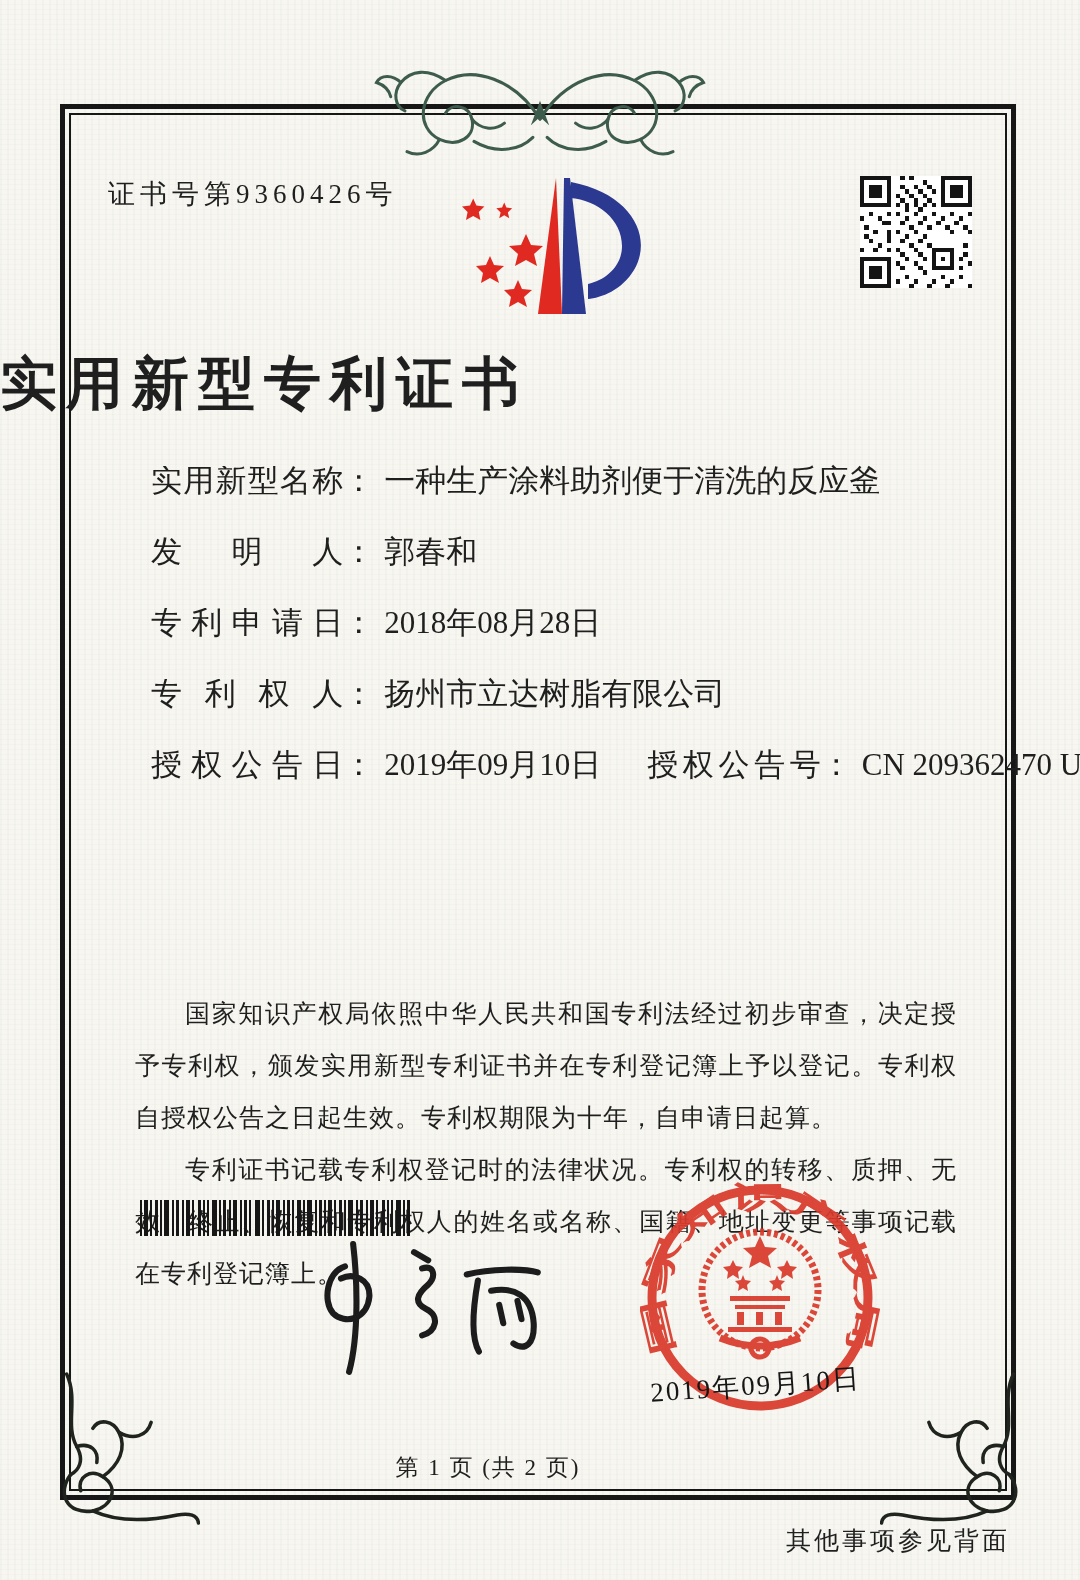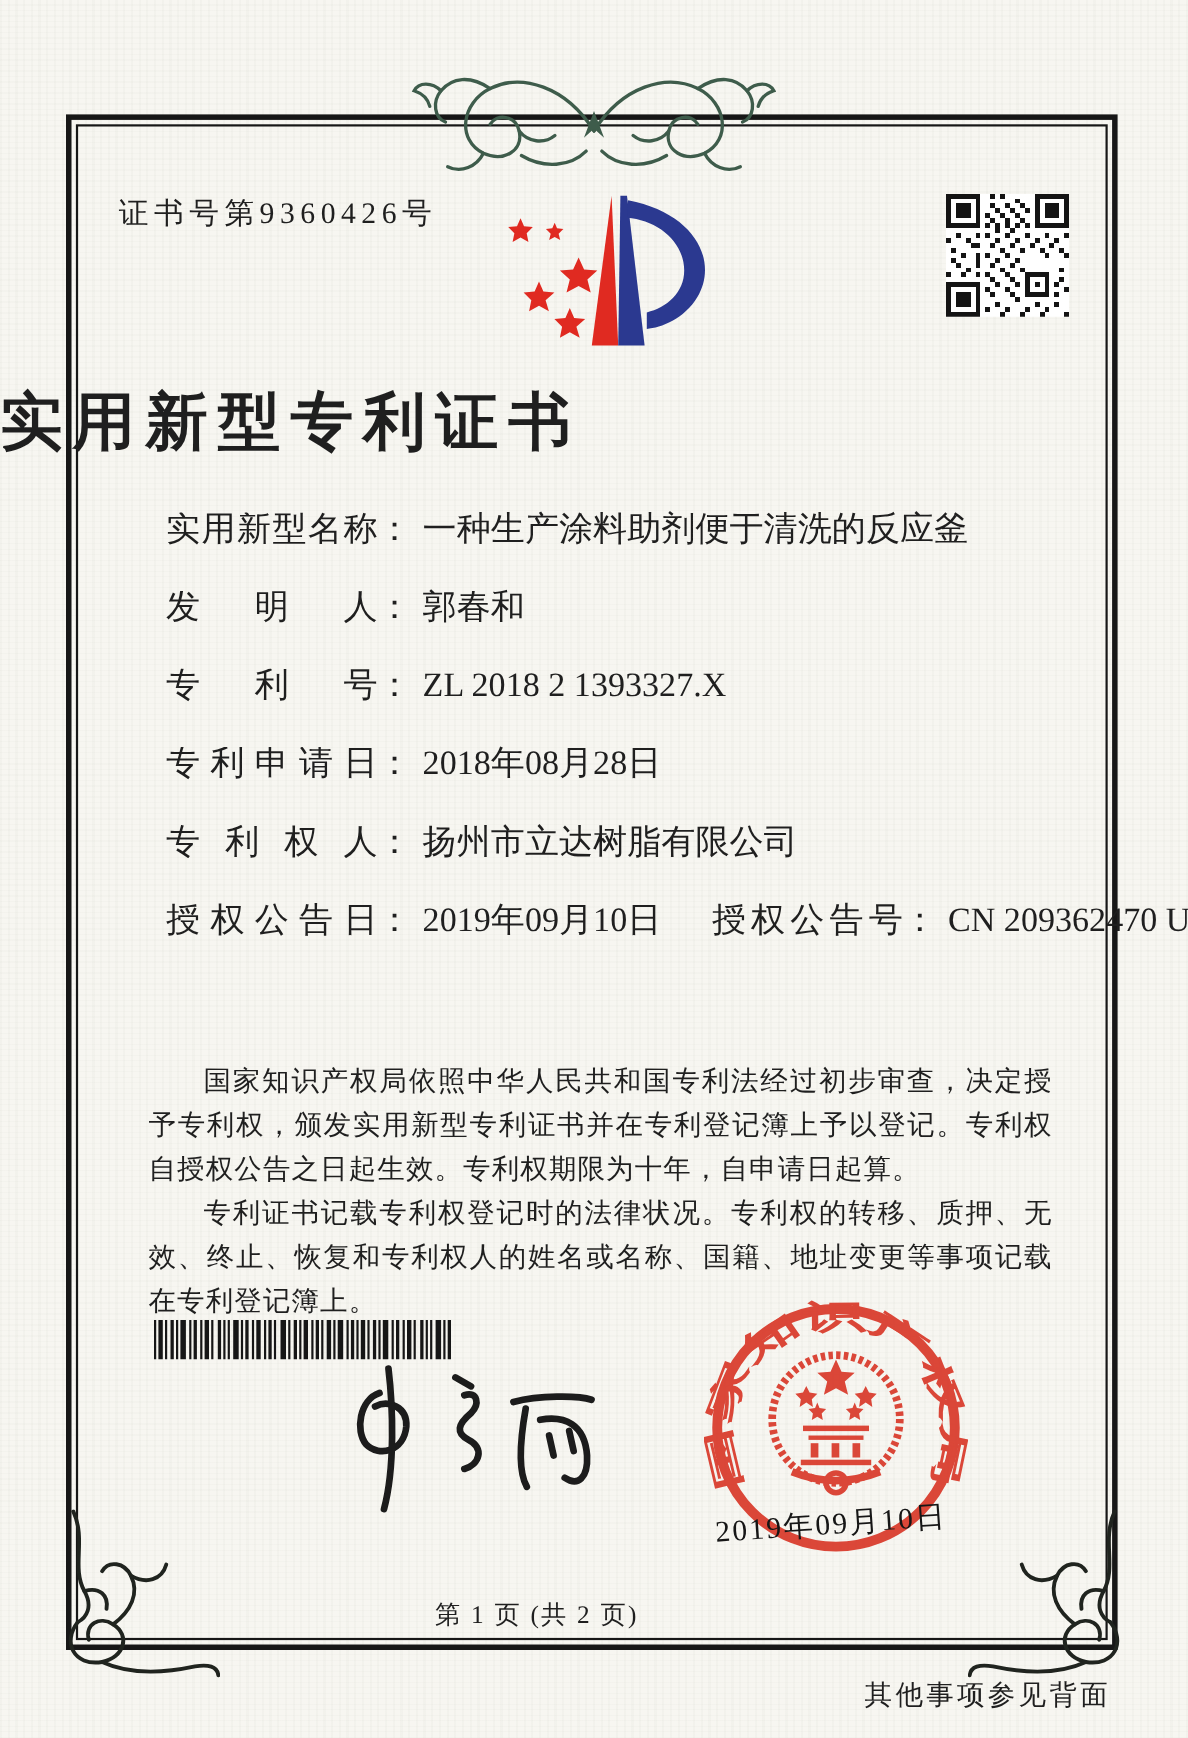--- a/index.html
+++ b/index.html
@@ -39,21 +39,21 @@
     display:inline-block;width:6.2em;vertical-align:bottom;
     text-align:justify;text-align-last:justify;overflow:hidden;white-space:normal;
   }
   .flabel2{
     display:inline-block;width:5.6em;vertical-align:bottom;
     text-align:justify;text-align-last:justify;
   }
   .fvalue{margin-left:10px;}
   .grant-row{display:flex;white-space:nowrap;line-height:30px;}
   .grant-pair2{margin-left:46px;}
-  .paras{left:135px;top:964px;width:822px;font-size:25px;line-height:40px;text-align:justify;}
+  .paras{left:135px;top:988px;width:822px;font-size:25px;line-height:52px;text-align:justify;}
   .paras p{margin:0;text-indent:2em;letter-spacing:1px;}
   .barcode{left:140px;top:1200px;width:272px;height:36px;}
   .official{left:140px;top:1272px;font-size:28px;line-height:46px;}
   .signature{left:278px;top:1238px;width:272px;height:142px;}
   .seal{left:640px;top:1178px;width:240px;height:240px;}
   .seal-date{
     left:650px;top:1366px;width:250px;font-size:27px;color:#161616;
     transform:rotate(-4deg);letter-spacing:2px;white-space:nowrap;
   }
   .page-no{
@@ -166,23 +166,20 @@
   <div class="abs title">实用新型专利证书</div>
 
   <div class="abs fields">
     <div class="frow">
       <span class="flabel">实用新型名称</span><span>：</span><span class="fvalue">一种生产涂料助剂便于清洗的反应釜</span>
     </div>
     <div class="frow">
       <span class="flabel">发　明　人</span><span>：</span><span class="fvalue">郭春和</span>
     </div>
     <div class="frow">
-      <span class="flabel">专　利　号</span><span>：</span><span class="fvalue">ZL 2018 2 1393327.X</span>
-    </div>
-    <div class="frow">
       <span class="flabel">专利申请日</span><span>：</span><span class="fvalue">2018年08月28日</span>
     </div>
     <div class="frow">
       <span class="flabel">专 利 权 人</span><span>：</span><span class="fvalue">扬州市立达树脂有限公司</span>
     </div>
     <div class="grant-row">
       <span>
         <span class="flabel">授权公告日</span><span>：</span><span class="fvalue">2019年09月10日</span>
       </span>
       <span class="grant-pair2">

